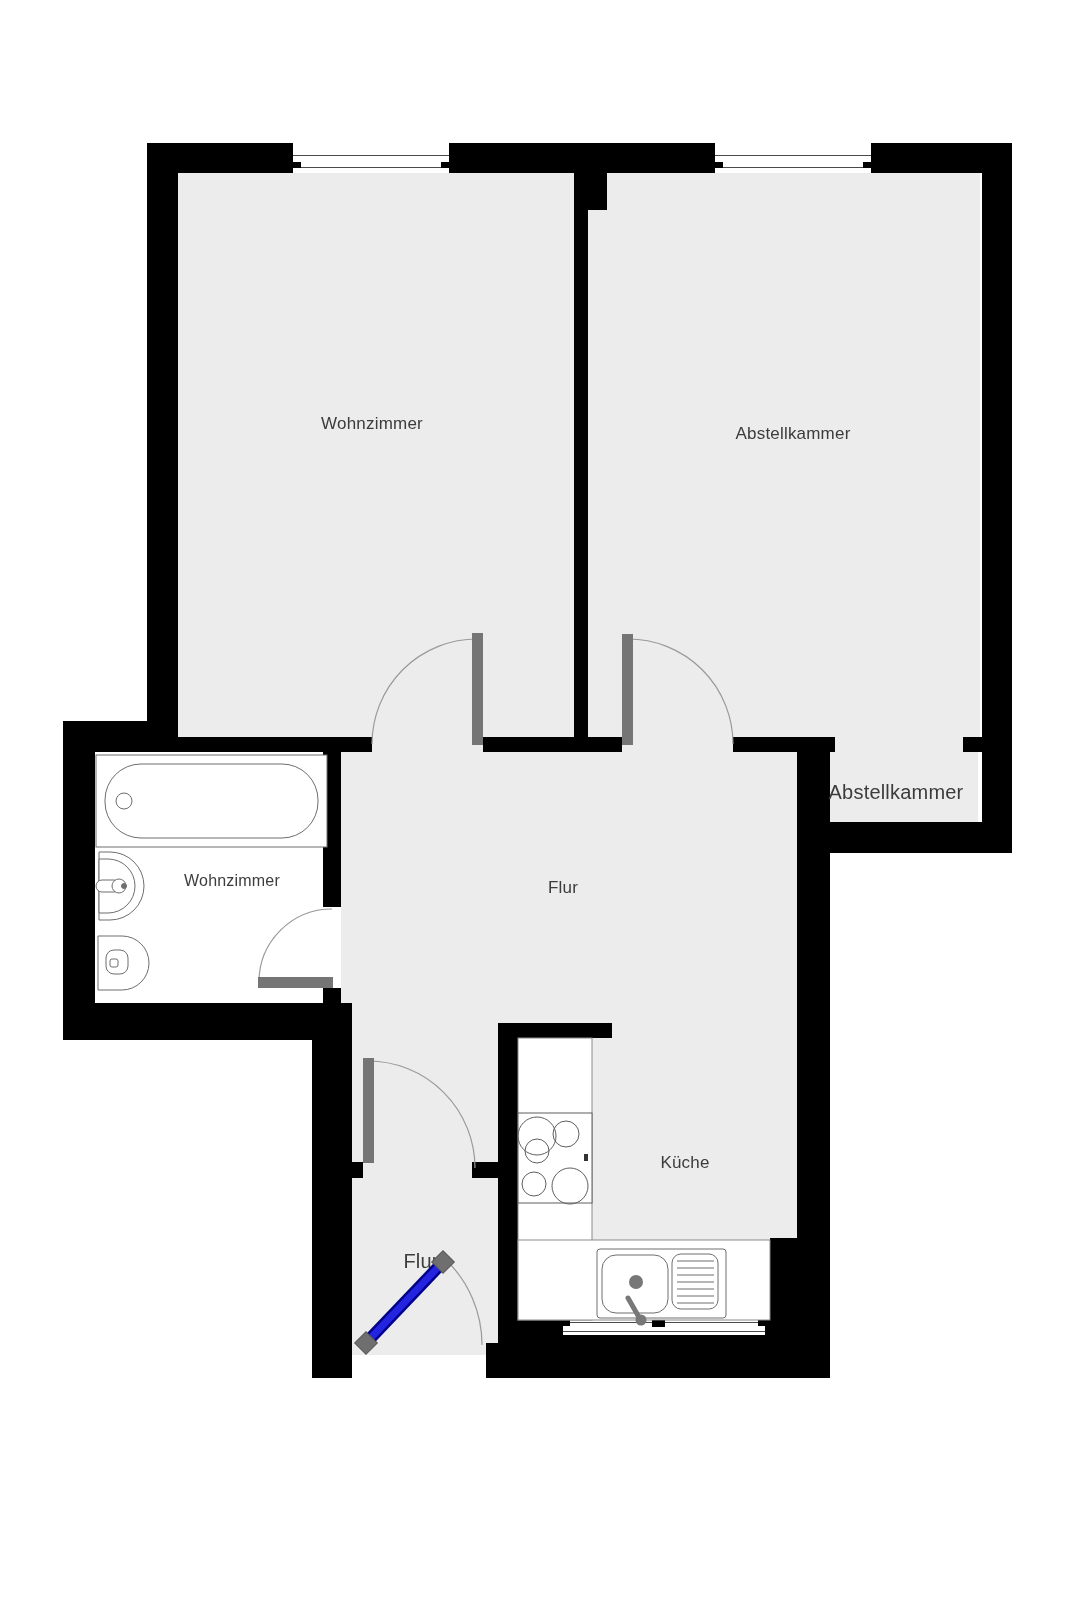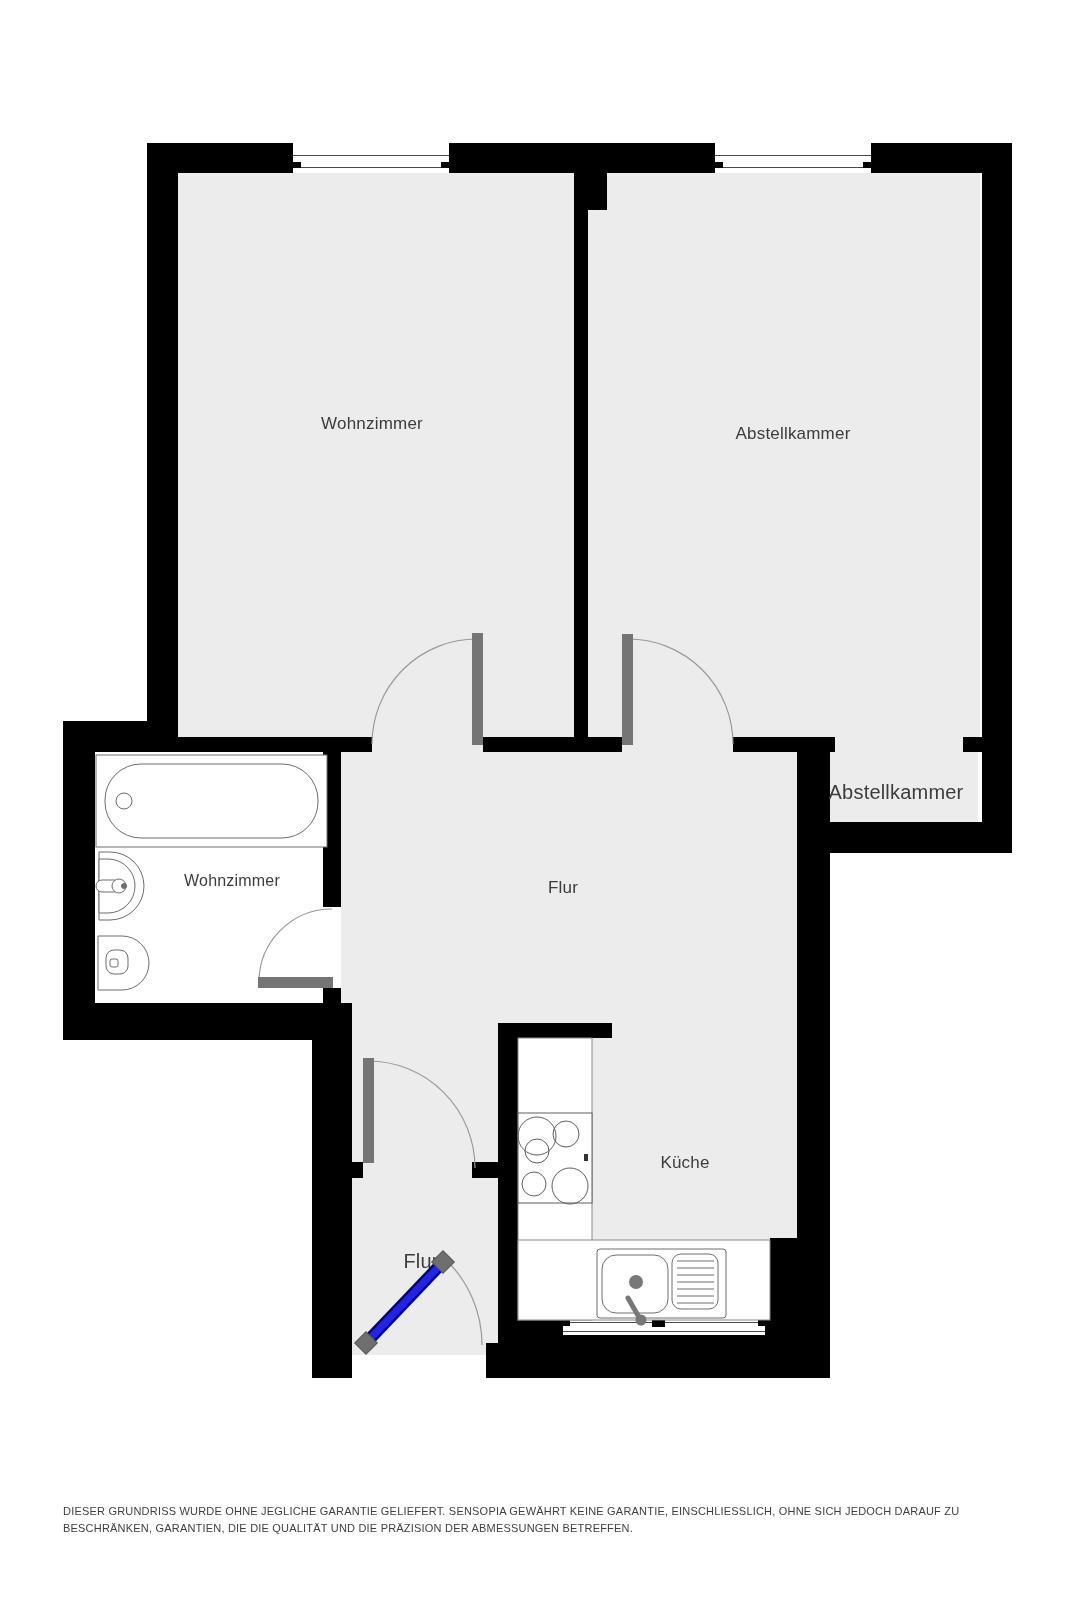--- a/index.html
+++ b/index.html
@@ -178,14 +178,13 @@
       <rect x="363" y="1058" width="11" height="105"></rect>
     </g>
     <g>
       <line x1="364" y1="1345" x2="445" y2="1260" stroke="#00008b" stroke-width="12"></line>
       <line x1="364" y1="1345" x2="445" y2="1260" stroke="#2424e0" stroke-width="7"></line>
       <rect x="435" y="1254" width="16" height="16" fill="#6f6f6f" stroke="#565656" transform="rotate(45 443 1262)"></rect>
       <rect x="358" y="1335" width="16" height="16" fill="#6f6f6f" stroke="#565656" transform="rotate(45 366 1343)"></rect>
     </g>
   </svg>
 
-  <div class="disclaimer">DIESER GRUNDRISS WURDE OHNE JEGLICHE GARANTIE GELIEFERT. SENSOPIA GEWÄHRT KEINE GARANTIE, EINSCHLIESSLICH, OHNE SICH JEDOCH DARAUF ZU BESCHRÄNKEN, GARANTIEN, DIE DIE QUALITÄT UND DIE PRÄZISION DER ABMESSUNGEN BETREFFEN.</div>
 </div>
 
 </body></html>

